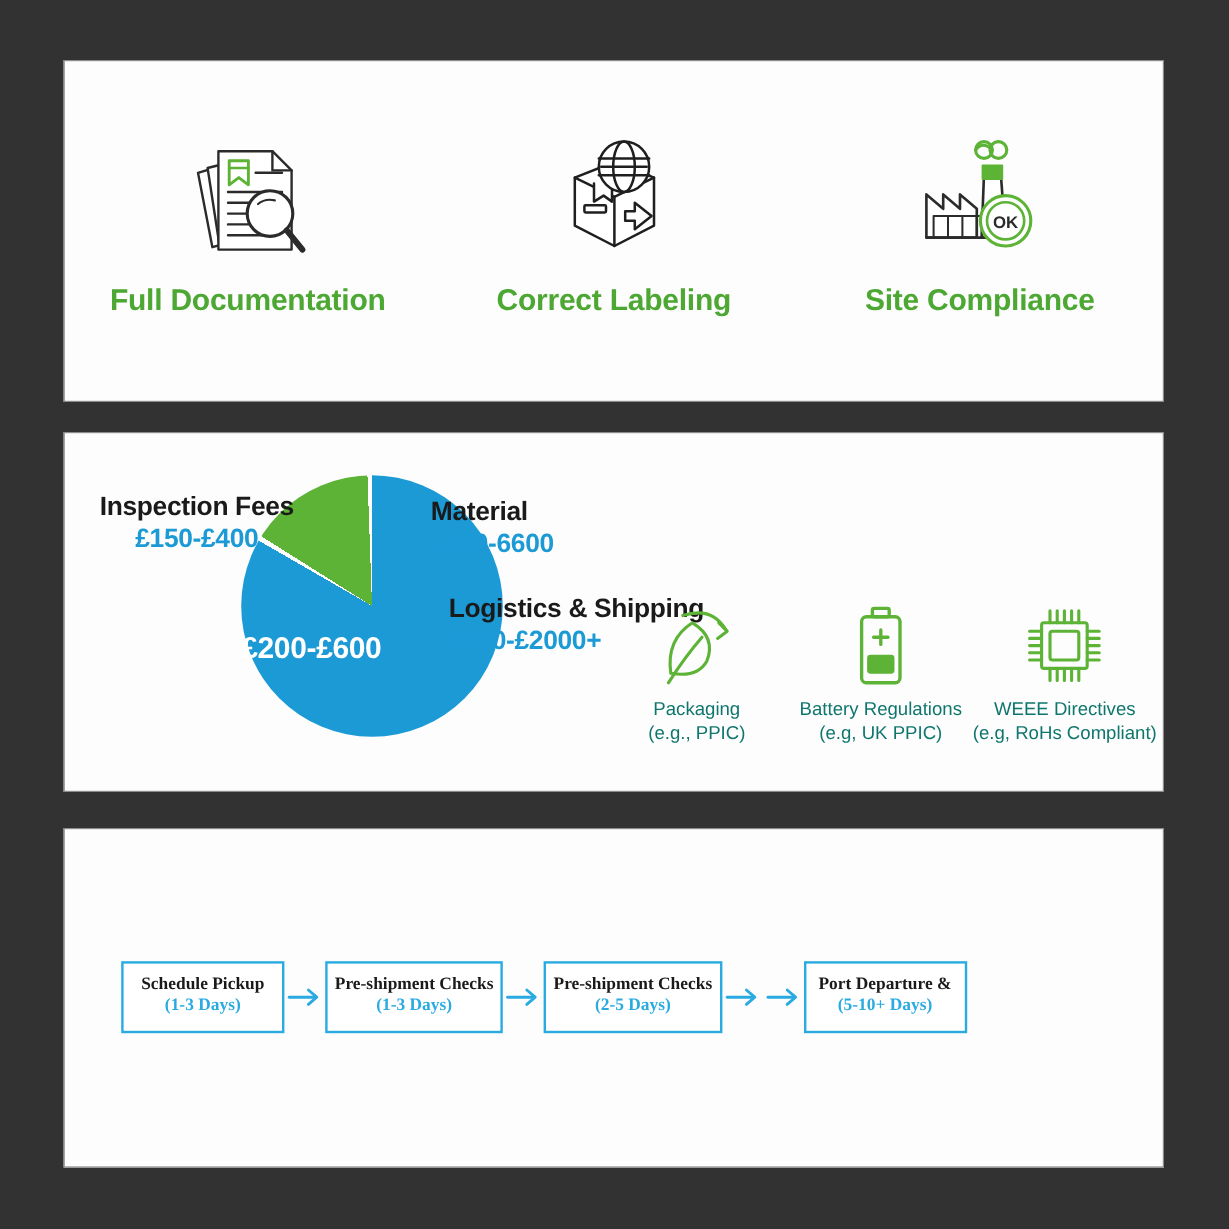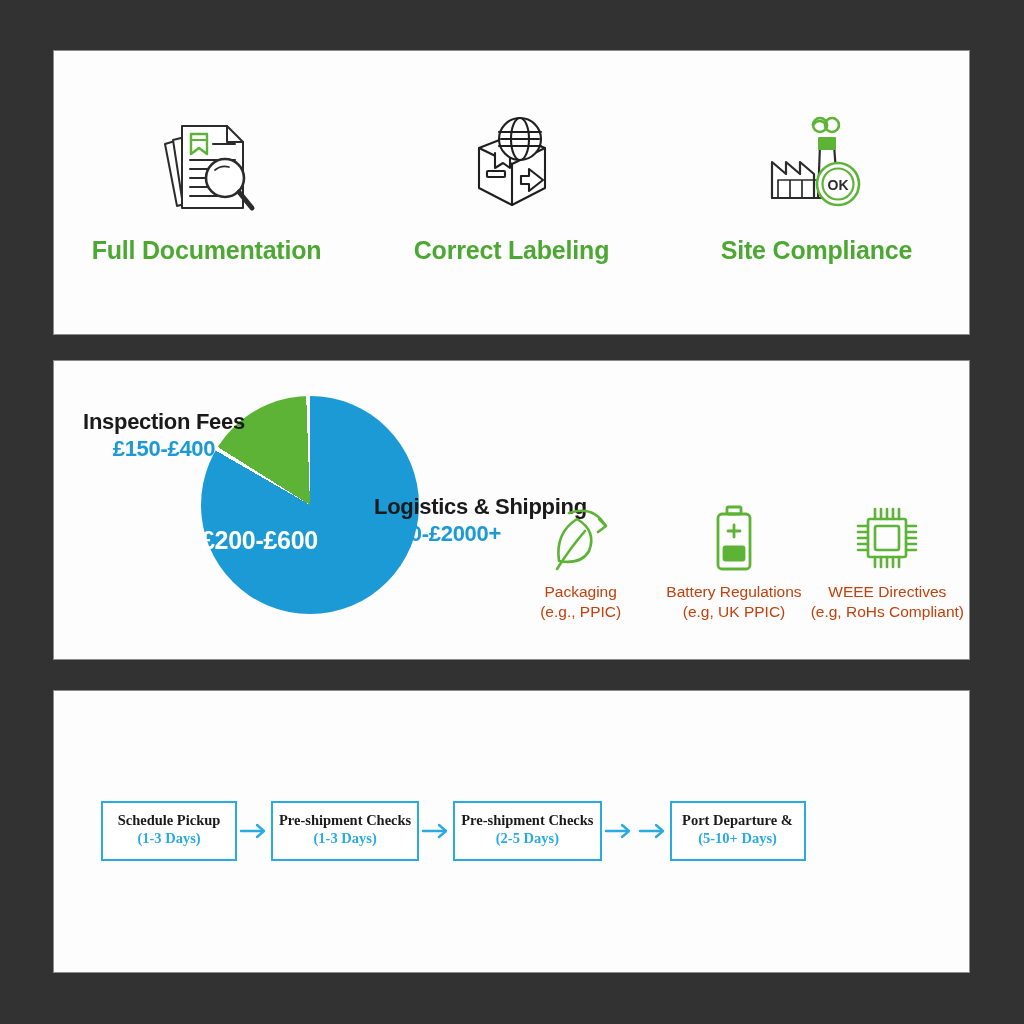--- a/index.html
+++ b/index.html
@@ -135,21 +135,21 @@
     height: 72px;
     display: flex;
     align-items: flex-end;
     justify-content: center;
   }
   .reg .reg-label {
     margin-top: 9px;
     text-align: center;
     font-size: 15.5px;
     font-weight: 400;
-    color: #c2410c;
+    color: #0f766e;
     line-height: 1.3;
     white-space: nowrap;
   }
 
   
   .flow {
     position: absolute;
     left: 47px;
     top: 110px;
     width: 850px;
@@ -273,20 +273,24 @@
     <div class="pie-wrap">
       <div class="pie"></div>
       <div class="pie-inner-label">£200-£600</div>
     </div>
 
     <div class="callout" id="callout-inspection">
       <div class="ct">Inspection Fees</div>
       <div class="cv">£150-£400</div>
     </div>
 
+    <div class="callout" id="callout-material">
+      <div class="ct">Material</div>
+      <div class="cv">£200-6600</div>
+    </div>
 
     <div class="callout" id="callout-logistics">
       <div class="ct">Logistics &amp; Shipping</div>
       <div class="cv">£500-£2000+</div>
     </div>
 
     <div class="regs">
 
       <div class="reg">
         <div class="glyph">

